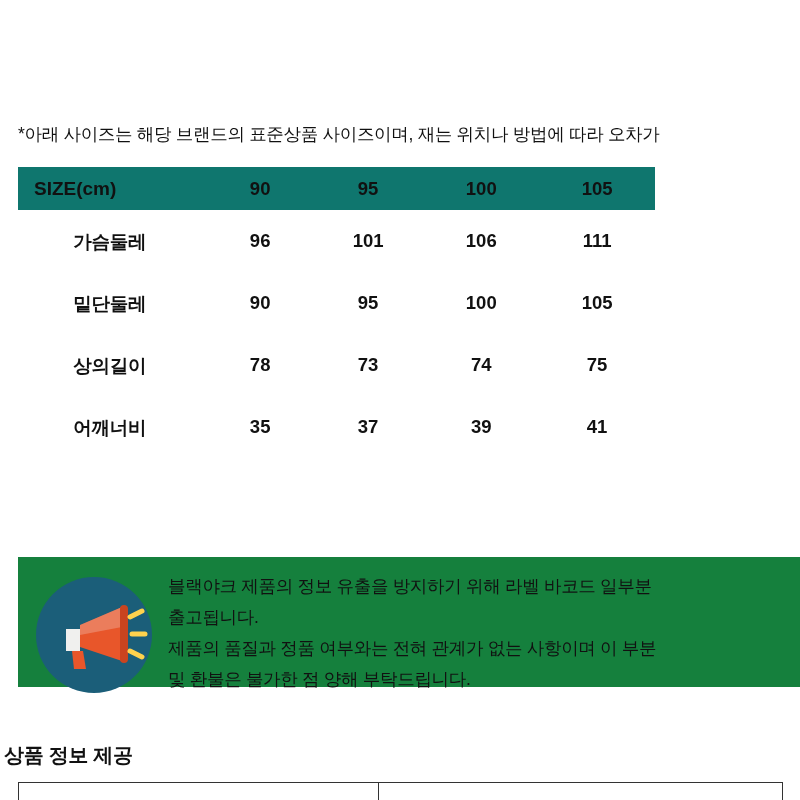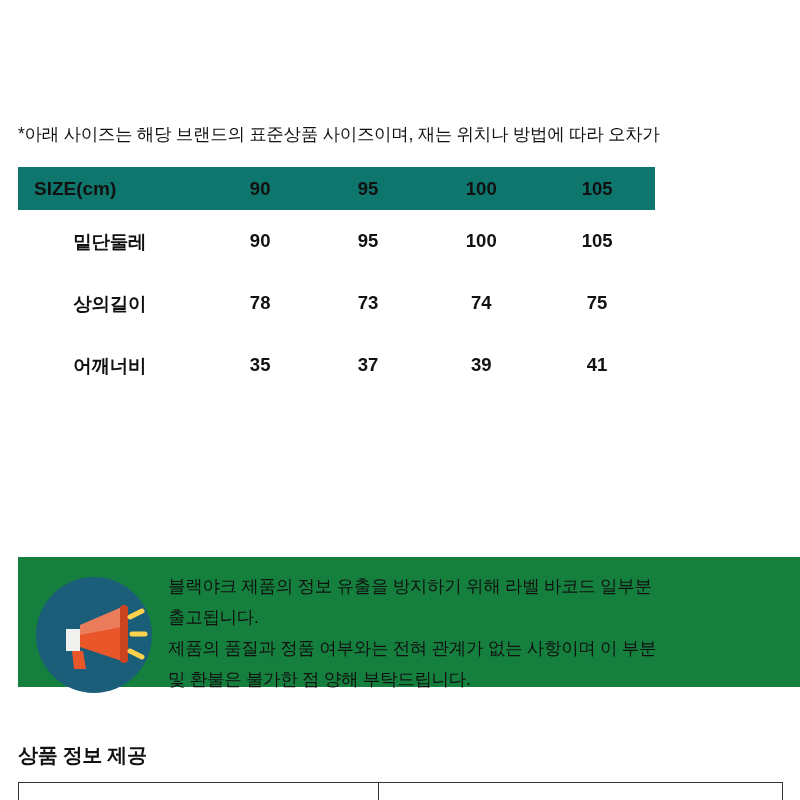--- a/index.html
+++ b/index.html
@@ -131,21 +131,21 @@
     font-size: 17.5px;
     line-height: 31px;
     color: #111111;
     letter-spacing: -0.3px;
     white-space: nowrap;
   }
 
   
   .section-title {
     position: absolute;
-    left: 18px;
+    left: 4px;
     top: 742px;
     font-size: 20px;
     font-weight: bold;
     color: #111111;
     letter-spacing: -0.3px;
   }
   .bottom-table {
     position: absolute;
     left: 18px;
     top: 782px;
@@ -180,20 +180,27 @@
     <thead>
       <tr>
         <th class="label">SIZE(cm)</th>
         <th class="num">90</th>
         <th class="num">95</th>
         <th class="num">100</th>
         <th class="num">105</th>
       </tr>
     </thead>
     <tbody>
+      <tr>
+        <td class="rowlabel">가슴둘레</td>
+        <td class="val">96</td>
+        <td class="val">101</td>
+        <td class="val">106</td>
+        <td class="val">111</td>
+      </tr>
       <tr>
         <td class="rowlabel">밑단둘레</td>
         <td class="val">90</td>
         <td class="val">95</td>
         <td class="val">100</td>
         <td class="val">105</td>
       </tr>
       <tr>
         <td class="rowlabel">상의길이</td>
         <td class="val">78</td>

